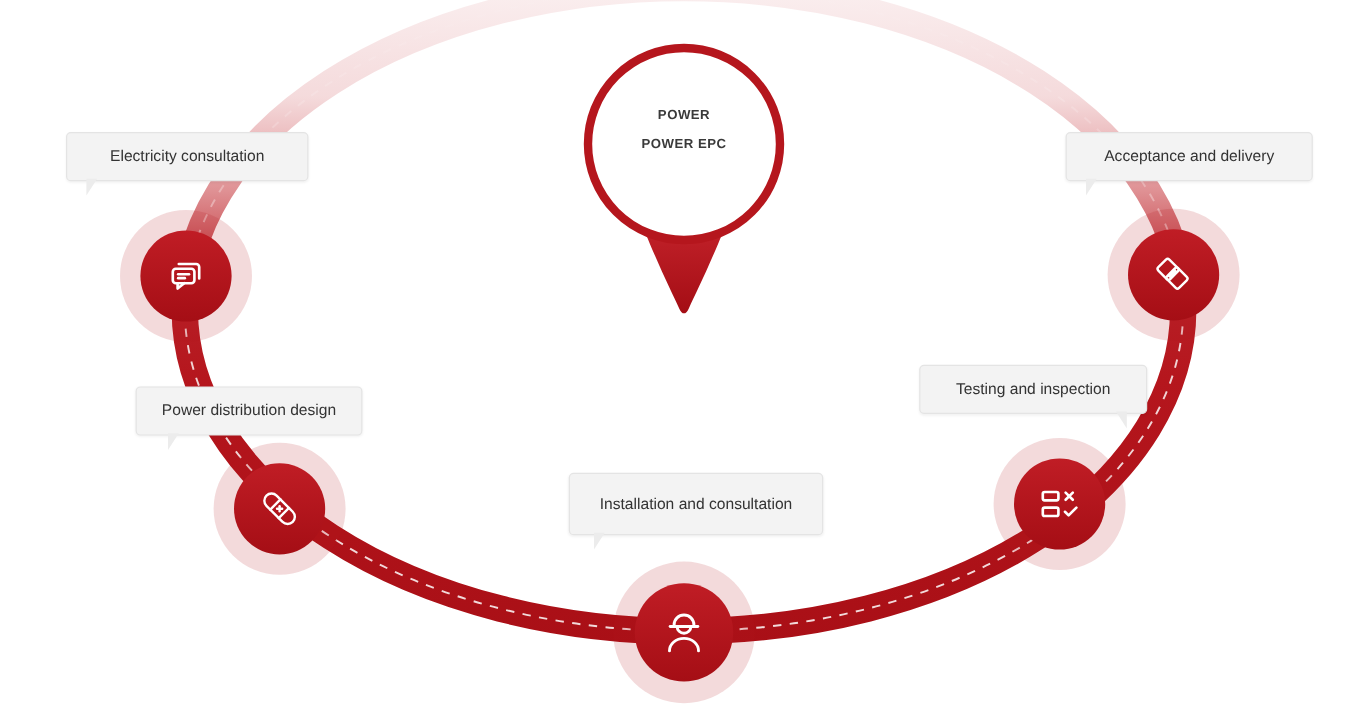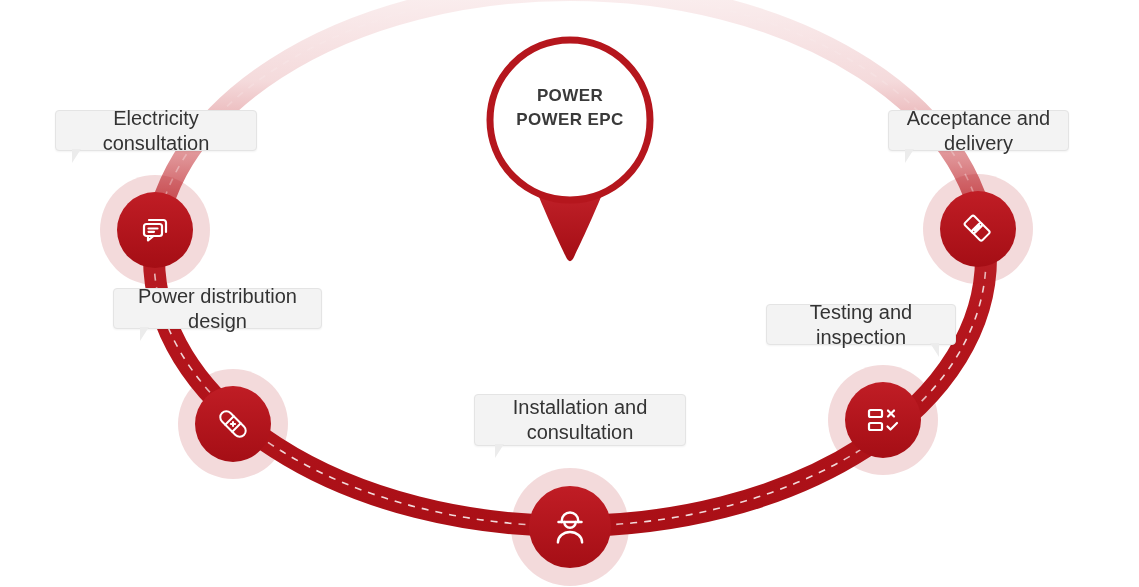--- a/index.html
+++ b/index.html
@@ -4,42 +4,42 @@
 <style>
   html,body{margin:0;padding:0;background:#fff;}
   #stage{
     position:relative;width:1139px;height:587px;overflow:hidden;background:#fff;
     font-family:"Liberation Sans", sans-serif;
   }
   #orbit-layer{position:absolute;left:0;top:0;z-index:1;}
   
   .center-text{
     position:absolute;left:490px;top:84px;width:160px;z-index:3;
-    text-align:center;font-weight:700;font-size:17px;line-height:24px;
+    text-align:center;font-weight:700;font-size:11px;line-height:24px;
     color:#3a3a3a;letter-spacing:.4px;
   }
   .center-text span{display:block;}
   
   .node{position:absolute;z-index:2;transform:translate(-50%,-50%);
         display:flex;align-items:center;justify-content:center;}
   .halo{position:absolute;width:110px;height:110px;border-radius:50%;
         background:rgba(181,22,29,0.16);}
   .node.big .halo{width:118px;height:118px;}
   .disc{position:relative;width:76px;height:76px;border-radius:50%;
         background:linear-gradient(180deg,#c01d25,#a50e15);
         display:flex;align-items:center;justify-content:center;}
   .node.big .disc{width:82px;height:82px;}
   .icon{display:flex;align-items:center;justify-content:center;}
   .icon svg{display:block;}
   
   .label{
     position:absolute;z-index:4;background:#f3f3f3;border:1px solid #e4e4e4;
     border-radius:4px;box-shadow:0 1px 2px rgba(0,0,0,.05);
     display:flex;align-items:center;justify-content:center;text-align:center;
-    color:#333;font-size:20px;line-height:1.25;padding:0 8px;box-sizing:border-box;
+    color:#333;font-size:13px;line-height:1.25;padding:0 8px;box-sizing:border-box;
   }
   .tail{position:absolute;bottom:-13px;width:0;height:0;
         border-top:14px solid #ececec;border-right:9px solid transparent;}
   .tail.flip{border-right:none;border-left:9px solid transparent;}
 </style>
 </head>
 <body>
 
 <div id="stage">
 
@@ -150,33 +150,33 @@
         </svg>
       </span>
     </div>
   </div>
 
   <div class="label" style="left:55px;top:110px;width:202px;height:41px">
     <span>Electricity consultation</span>
     <i class="tail" style="left:16px"></i>
   </div>
 
-  <div class="label" style="left:113px;top:288px;width:209px;height:41px">
+  <div class="label" style="left:113px;top:322px;width:189px;height:41px">
     <span>Power distribution design</span>
     <i class="tail" style="left:26px"></i>
   </div>
 
   <div class="label" style="left:474px;top:394px;width:212px;height:52px">
     <span>Installation and consultation</span>
     <i class="tail" style="left:20px"></i>
   </div>
 
   <div class="label" style="left:766px;top:304px;width:190px;height:41px">
     <span>Testing and inspection</span>
     <i class="tail flip" style="right:16px"></i>
   </div>
 
-  <div class="label" style="left:888px;top:110px;width:181px;height:41px">
+  <div class="label" style="left:888px;top:110px;width:206px;height:41px">
     <span>Acceptance and delivery</span>
     <i class="tail" style="left:16px"></i>
   </div>
 
 </div>
 
 </body></html>

